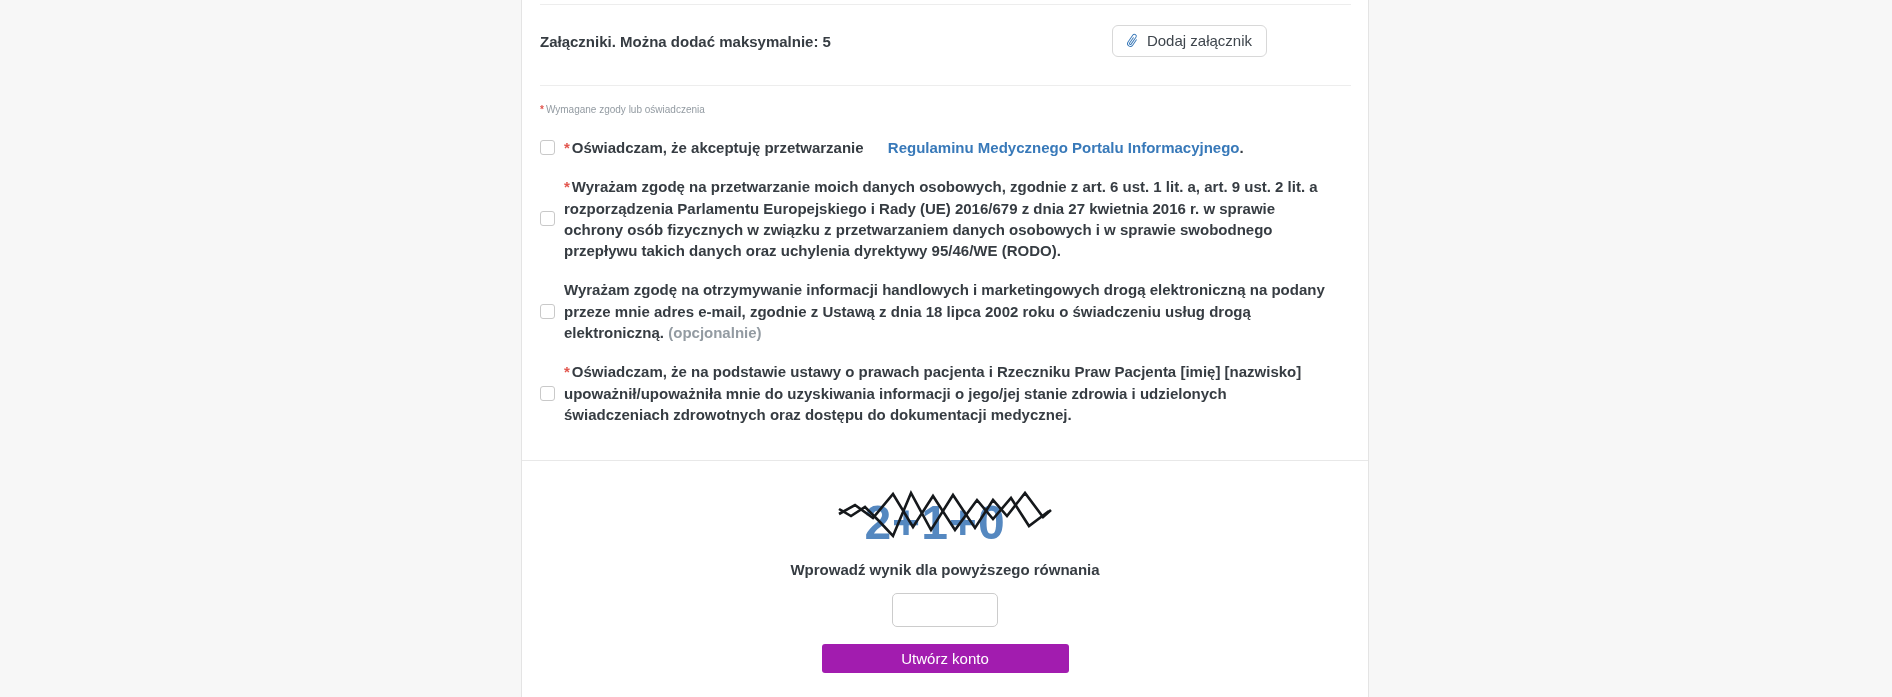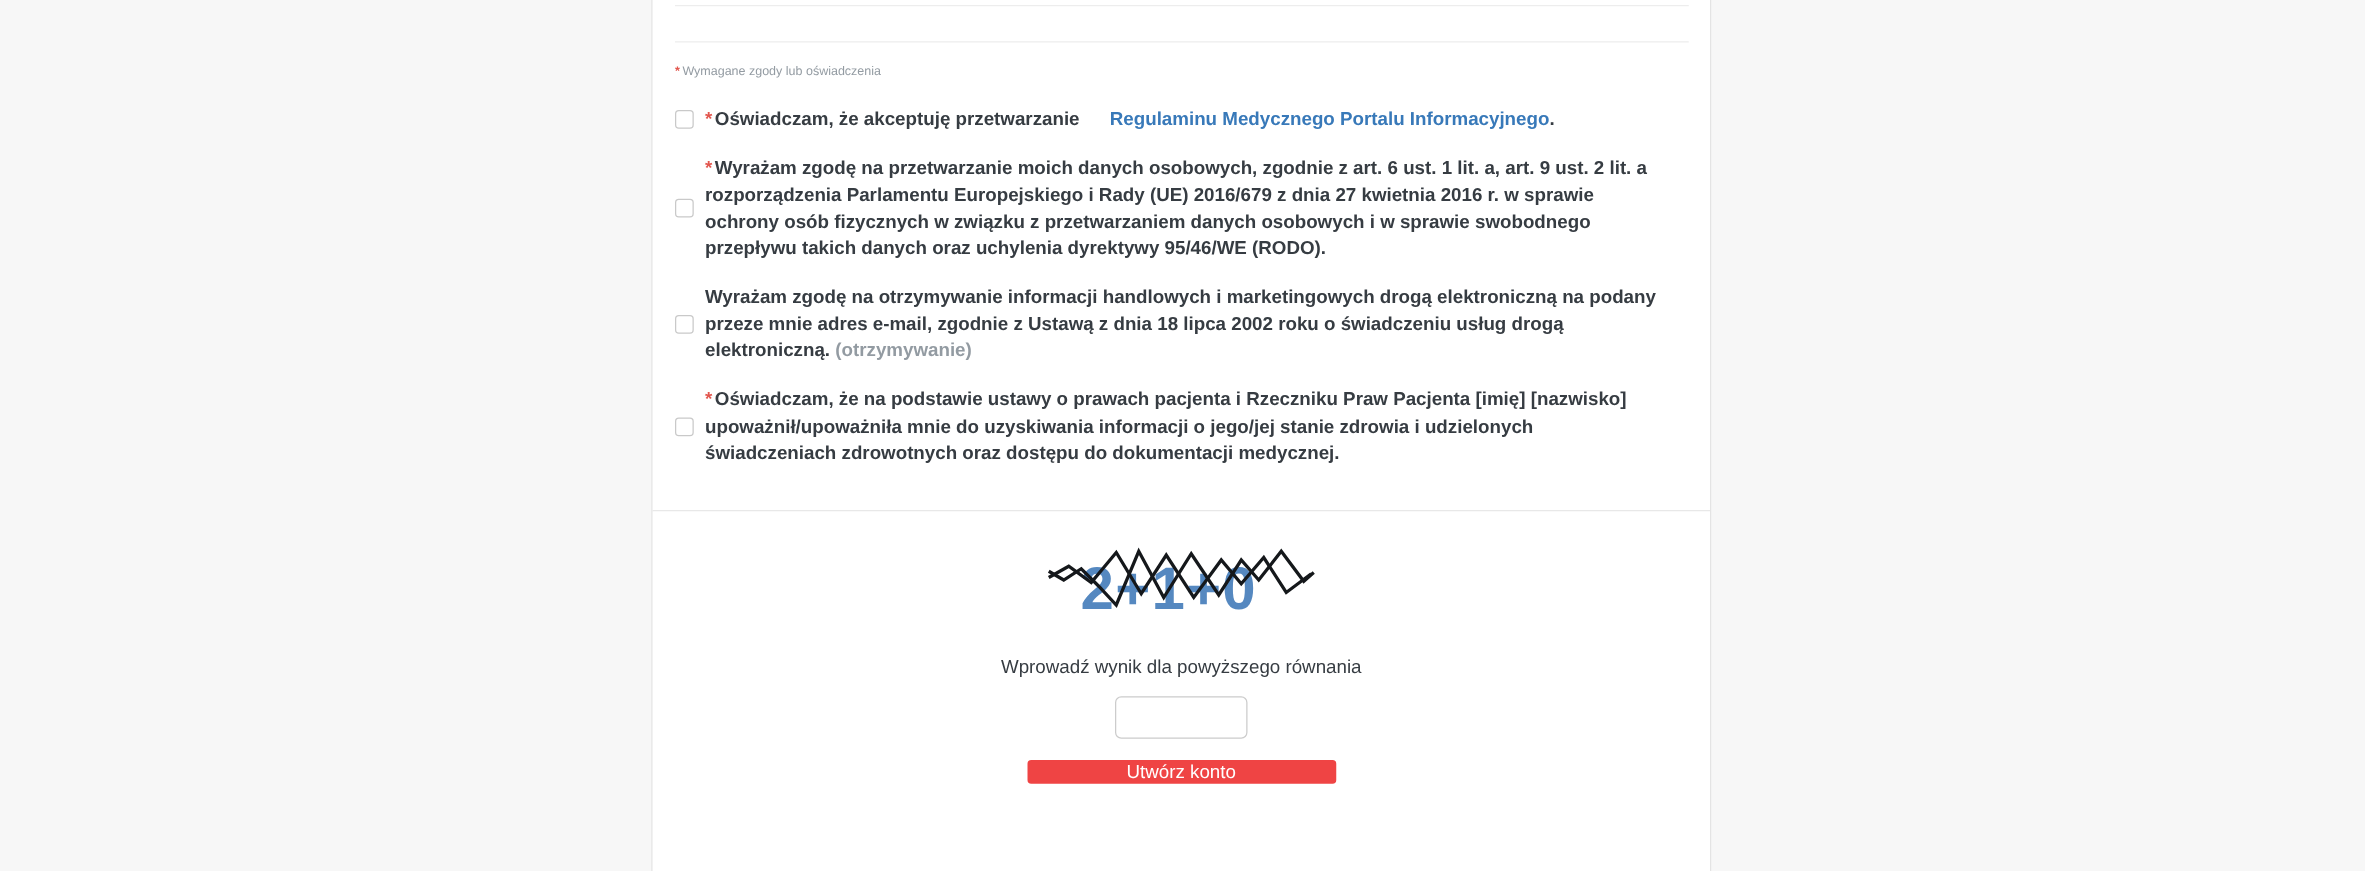--- a/index.html
+++ b/index.html
@@ -76,57 +76,68 @@
 
   .captcha-section {
     border-top: 1px solid #e8e8e8;
     padding-top: 22px;
     display: flex;
     flex-direction: column;
     align-items: center;
   }
   .captcha-img { display: block; }
   .captcha-label {
-    margin-top: 28px;
+    margin-top: 12px;
     font-size: 15px;
-    font-weight: normal;
+    font-weight: bold;
     line-height: 21px;
     text-align: right;
   }
   .captcha-input {
     margin-top: 13px;
     width: 106px; height: 34px;
     border: 1px solid #cccccc;
     border-radius: 5px;
     font-family: inherit;
     font-size: 15px;
     padding: 0 8px;
     outline: none;
     text-align: left;
   }
   .submit-btn {
     margin-top: 17px;
-    width: 247px; height: 19px;
-    background: #ef4444;
+    width: 247px; height: 29px;
+    background: #a21caf;
     color: #ffffff;
     border: none;
     border-radius: 3px;
     font-family: inherit;
     font-size: 15px;
     cursor: pointer;
   }
 </style>
 </head>
 <body>
 
 <div class="panel">
 
   <div class="form-section">
     <div class="rule top"></div>
 
+    <div class="attachments-row">
+      <div class="attachments-label">Załączniki. Można dodać maksymalnie: 5</div>
+      <button class="add-attachment-btn">
+        <span class="clip">
+          <svg width="15" height="15" viewBox="0 0 16 16" fill="currentColor" style="transform:rotate(35deg)">
+            <path d="M4.5 3a2.5 2.5 0 0 1 5 0v9a1.5 1.5 0 0 1-3 0V5a.5.5 0 0 1 1 0v7a.5.5 0 0 0 1 0V3a1.5 1.5 0 1 0-3 0v9a2.5 2.5 0 0 0 5 0V5a.5.5 0 0 1 1 0v7a3.5 3.5 0 1 1-7 0V3z"></path>
+          </svg>
+        </span>
+        <span>Dodaj załącznik</span>
+      </button>
+    </div>
 
     <div class="rule mid"></div>
 
     <div class="consents-header">
       <span class="req">*</span><span>Wymagane zgody lub oświadczenia</span>
     </div>
 
     <label class="consent-row first">
       <input type="checkbox" class="cbx" style="">
       <div class="consent-text">
@@ -139,21 +150,21 @@
       <input type="checkbox" class="cbx" style="">
       <div class="consent-text">
         <span class="req">*</span><span>Wyrażam zgodę na przetwarzanie moich danych osobowych, zgodnie z art. 6 ust. 1 lit. a, art. 9 ust. 2 lit. a rozporządzenia Parlamentu Europejskiego i Rady (UE) 2016/679 z dnia 27 kwietnia 2016 r. w sprawie ochrony osób fizycznych w związku z przetwarzaniem danych osobowych i w sprawie swobodnego przepływu takich danych oraz uchylenia dyrektywy 95/46/WE (RODO).</span>
       </div>
     </label>
 
     <label class="consent-row">
       <input type="checkbox" class="cbx" style="">
       <div class="consent-text">
         <span>Wyrażam zgodę na otrzymywanie informacji handlowych i marketingowych drogą elektroniczną na podany przeze mnie adres e-mail, zgodnie z Ustawą z dnia 18 lipca 2002 roku o świadczeniu usług drogą elektroniczną.</span>
-        <span class="muted">(otrzymywanie)</span>
+        <span class="muted">(opcjonalnie)</span>
       </div>
     </label>
 
     <label class="consent-row">
       <input type="checkbox" class="cbx" style="">
       <div class="consent-text">
         <span class="req">*</span><span>Oświadczam, że na podstawie ustawy o prawach pacjenta i Rzeczniku Praw Pacjenta [imię] [nazwisko] upoważnił/upoważniła mnie do uzyskiwania informacji o jego/jej stanie zdrowia i udzielonych świadczeniach zdrowotnych oraz dostępu do dokumentacji medycznej.</span>
       </div>
     </label>
   </div>

